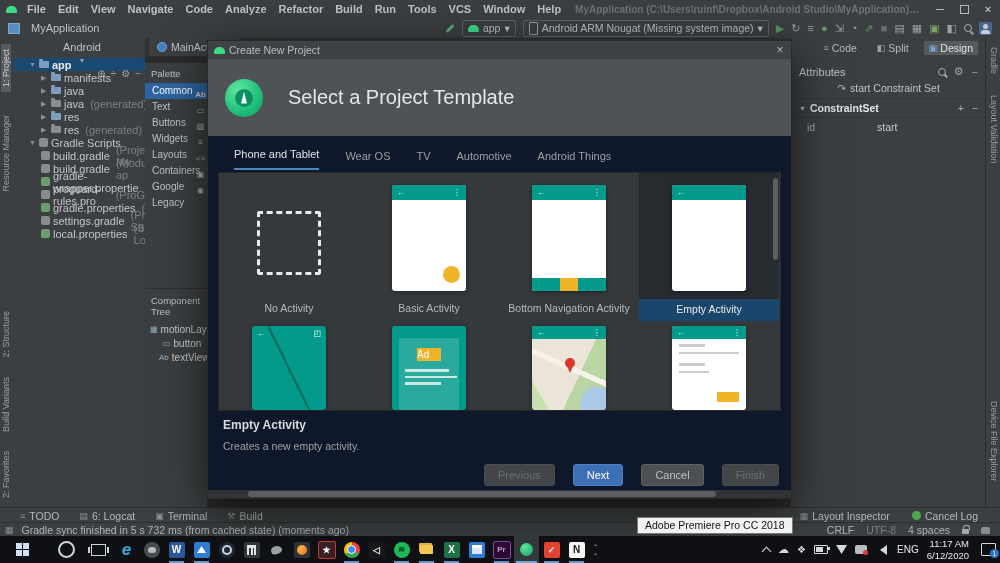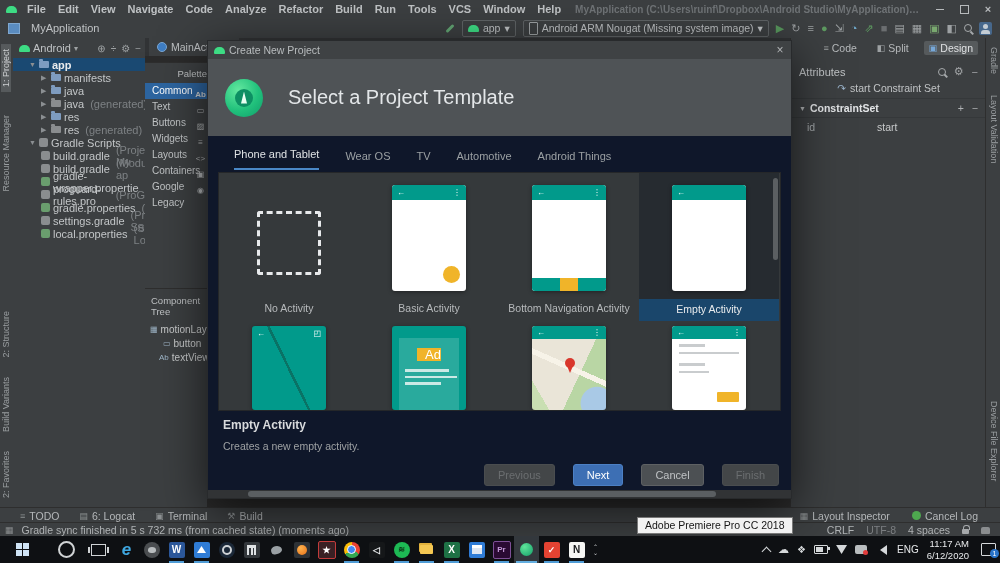--- a/index.html
+++ b/index.html
@@ -34,42 +34,42 @@
   .avatar::after{content:"";position:absolute;left:2px;bottom:1px;width:9px;height:4px;border-radius:3px 3px 0 0;background:#c5cdd4;}
 
   
   #left-strip{left:0;top:38px;width:13px;height:469px;background:#3c3f41;border-right:1px solid #2e2e2e;z-index:2;}
   .vtextL{position:absolute;writing-mode:vertical-rl;transform:rotate(180deg);font-size:9px;color:#9a9ea1;left:1px;padding:5px 0;}
   .vtextL.active{background:#565a5c;color:#cdd0d2;}
   .vtextR{position:absolute;writing-mode:vertical-rl;font-size:9px;color:#9a9ea1;left:3px;padding:5px 0;}
 
   
   #project-panel{left:13px;top:38px;width:132px;height:469px;background:#3c3f41;z-index:2;}
-  #project-header{height:20px;display:flex;align-items:center;font-size:11px;color:#bfc2c4;padding-left:6px;gap:3px;}
+  #project-header{height:20px;display:flex;align-items:center;font-size:11px;color:#bfc2c4;padding-left:6px;gap:3px;flex-direction:column;}
   #project-header .hicons{margin-left:auto;display:flex;gap:5px;padding-right:4px;color:#9da1a3;font-size:10px;}
   .tree{font-size:11px;color:#c3c6c8;}
   .trow{height:13px;display:flex;align-items:center;gap:3px;padding-left:16px;}
   .trow.lvl1{padding-left:28px;}
   .trow .caret{color:#8b8f92;font-size:7px;width:7px;flex:none;}
   .trow .note{color:#7d8184;margin-left:3px;}
   .trow.sel{background:#1a4972;color:#e8eaec;font-weight:bold;}
   .folder{width:10px;height:7px;background:#7e9cc0;border-radius:1px;position:relative;display:inline-block;flex:none;}
   .folder::before{content:"";position:absolute;top:-2px;left:0;width:4px;height:2px;background:inherit;border-radius:1px 1px 0 0;}
   .folder.gray{background:#8a8d8f;}
   .fico{width:9px;height:9px;background:#8a8d8f;border-radius:2px;display:inline-block;flex:none;}
   .fico.green{background:#6a9e6e;}
 
   
   #tabstrip{left:145px;top:38px;width:840px;height:18px;background:#313335;z-index:1;}
   #main-tab{position:absolute;left:4px;top:0;height:18px;display:flex;align-items:center;gap:4px;background:#3c3f41;padding:0 8px;font-size:10.5px;color:#bfc2c4;}
   .classdot{width:8px;height:8px;border-radius:50%;background:#3f7ec4;border:1px solid #79a7d4;}
 
   
   #palette{left:145px;top:62px;width:62px;height:226px;background:#3c3f41;z-index:2;border-top:1px solid #2e2e2e;}
-  #palette .ptitle{font-size:9.5px;color:#bfc2c4;padding:5px 0 4px 6px;text-align:right;}
+  #palette .ptitle{font-size:9.5px;color:#bfc2c4;padding:5px 0 4px 6px;}
   .pcat{height:16px;line-height:16px;font-size:10px;color:#c0c3c5;padding-left:7px;}
   .pcat.sel{background:#2d65a0;color:#fff;}
   #pal-icons{position:absolute;right:0;top:24px;width:13px;text-align:center;}
   #pal-icons div{height:16px;line-height:16px;font-size:8px;color:#b0b3b5;}
   #pal-icons div:first-child{font-weight:bold;color:#cfd2d4;}
 
   
   #ctree{left:145px;top:288px;width:62px;height:219px;background:#3c3f41;z-index:2;border-top:1px solid #2e2e2e;}
   #ctree .ptitle{font-size:9.5px;color:#bfc2c4;padding:6px 0 5px 6px;}
   .crow{height:14px;display:flex;align-items:center;gap:3px;font-size:10px;color:#c8cacb;}
@@ -119,21 +119,21 @@
   .pbar{height:15px;background:#019a8b;color:#fff;display:flex;align-items:center;justify-content:space-between;padding:0 5px;font-size:8px;}
   .fab{position:absolute;right:6px;bottom:8px;width:17px;height:17px;border-radius:50%;background:#f0b429;}
   .bnav{position:absolute;bottom:0;left:0;right:0;height:13px;background:#019a8b;}
   .bnav::before{content:"";position:absolute;left:28px;width:18px;height:13px;background:#f0b429;}
   .dashed{width:58px;height:58px;border:3px dashed #e8eaec;border-radius:3px;margin-top:38px;}
   .card2{width:74px;height:84px;margin-top:5px;border-radius:3px;position:relative;overflow:hidden;box-shadow:0 1px 4px rgba(0,0,0,.4);}
   .fsc{background:linear-gradient(64deg,transparent 48.5%,#0a7265 48.5%,#0a7265 51%,transparent 51%),#019a8b;color:#fff;}
   .fsc .top{display:flex;justify-content:space-between;padding:3px 5px;font-size:8px;}
   .adc{background:#019a8b;}
   .adc .inner{position:absolute;left:7px;right:7px;top:12px;bottom:0;background:rgba(255,255,255,.16);}
-  .adbadge{width:24px;height:13px;background:#f0b429;color:#fff;font-size:13px;text-align:right;line-height:13px;margin:10px auto 8px;}
+  .adbadge{width:24px;height:13px;background:#f0b429;color:#fff;font-size:10px;text-align:left;line-height:13px;margin:10px auto 8px;}
   .adline{height:2.5px;background:#e8f5f2;opacity:.85;margin:4px 6px 0;}
   .mapc{background:
     radial-gradient(circle at 88% 92%,#a9c9e6 0 16px,transparent 17px),
     linear-gradient(24deg,transparent 48%,#f7f3e8 48%,#f7f3e8 53%,transparent 53%),
     linear-gradient(115deg,transparent 62%,#b9d6a4 62%),
     linear-gradient(60deg,#c9dfb2 14%,transparent 14%),
     #eae5d8;}
   .mapbar{height:13px;background:#019a8b;color:#fff;display:flex;align-items:center;justify-content:space-between;padding:0 5px;font-size:8px;}
   .pin{position:absolute;left:33px;top:32px;width:10px;height:10px;border-radius:50%;background:#d9372c;}
   .pin::after{content:"";position:absolute;left:2px;top:8px;width:6px;height:7px;background:#d9372c;clip-path:polygon(0 0,100% 0,50% 100%);}

